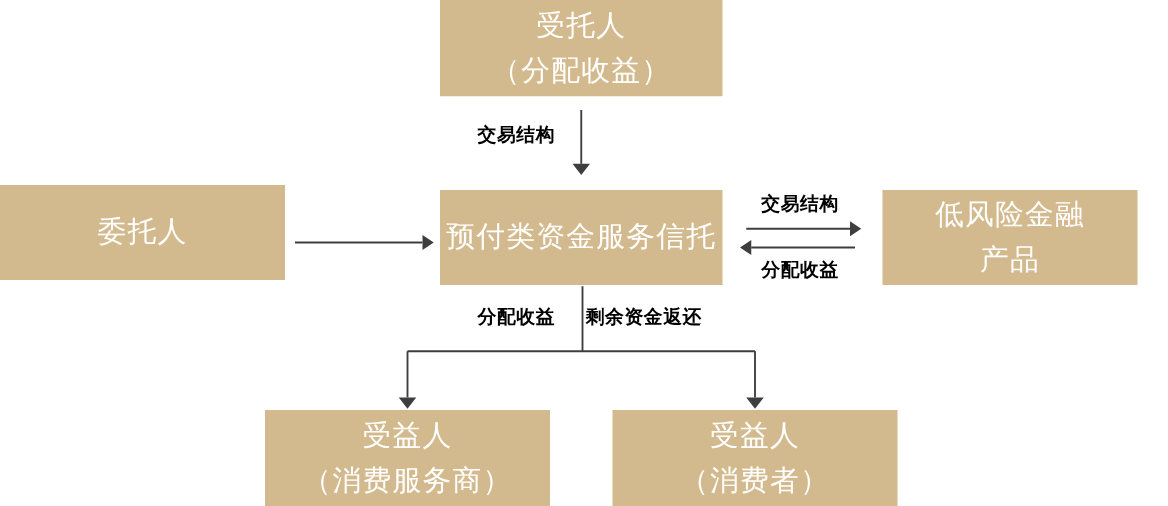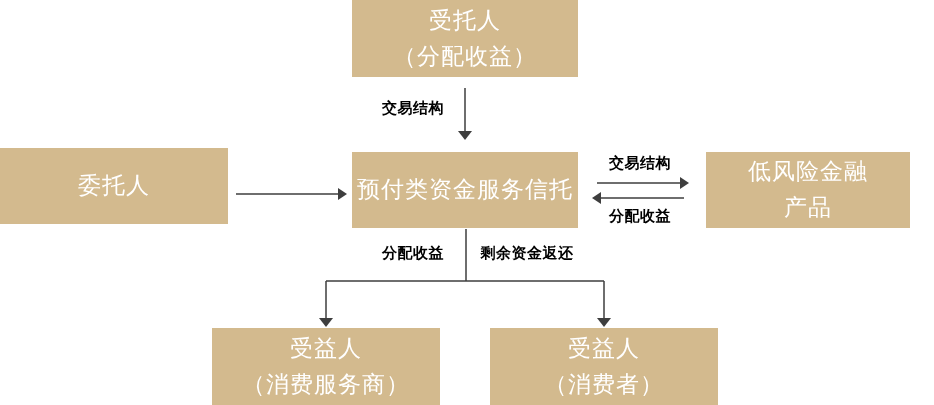--- a/index.html
+++ b/index.html
@@ -38,21 +38,21 @@
     font-size: 15px;
     text-align: center;
     letter-spacing: 0.5px;
     white-space: nowrap;
   }
   .lbl-establish  { left: 360px; top: 99px;  width: 84px; text-align: right; }
   .lbl-subscribe  { left: 250px; top: 165px; width: 80px; }
   .lbl-transact   { left: 594px; top: 154px; width: 92px; }
   .lbl-distribute { left: 594px; top: 207px; width: 92px; }
   .lbl-transfer   { left: 371px; top: 244px; width: 84px; }
-  .lbl-refund     { left: 468px; top: 244px; width: 94px; padding-left: 12px; }
+  .lbl-refund     { left: 468px; top: 244px; width: 94px; }
 
   svg.connectors {
     position: absolute;
     left: 0; top: 0;
     width: 934px; height: 405px;
     pointer-events: none;
   }
   svg.connectors line, svg.connectors polyline {
     stroke: #3e3e3e;
     stroke-width: 1.5;

